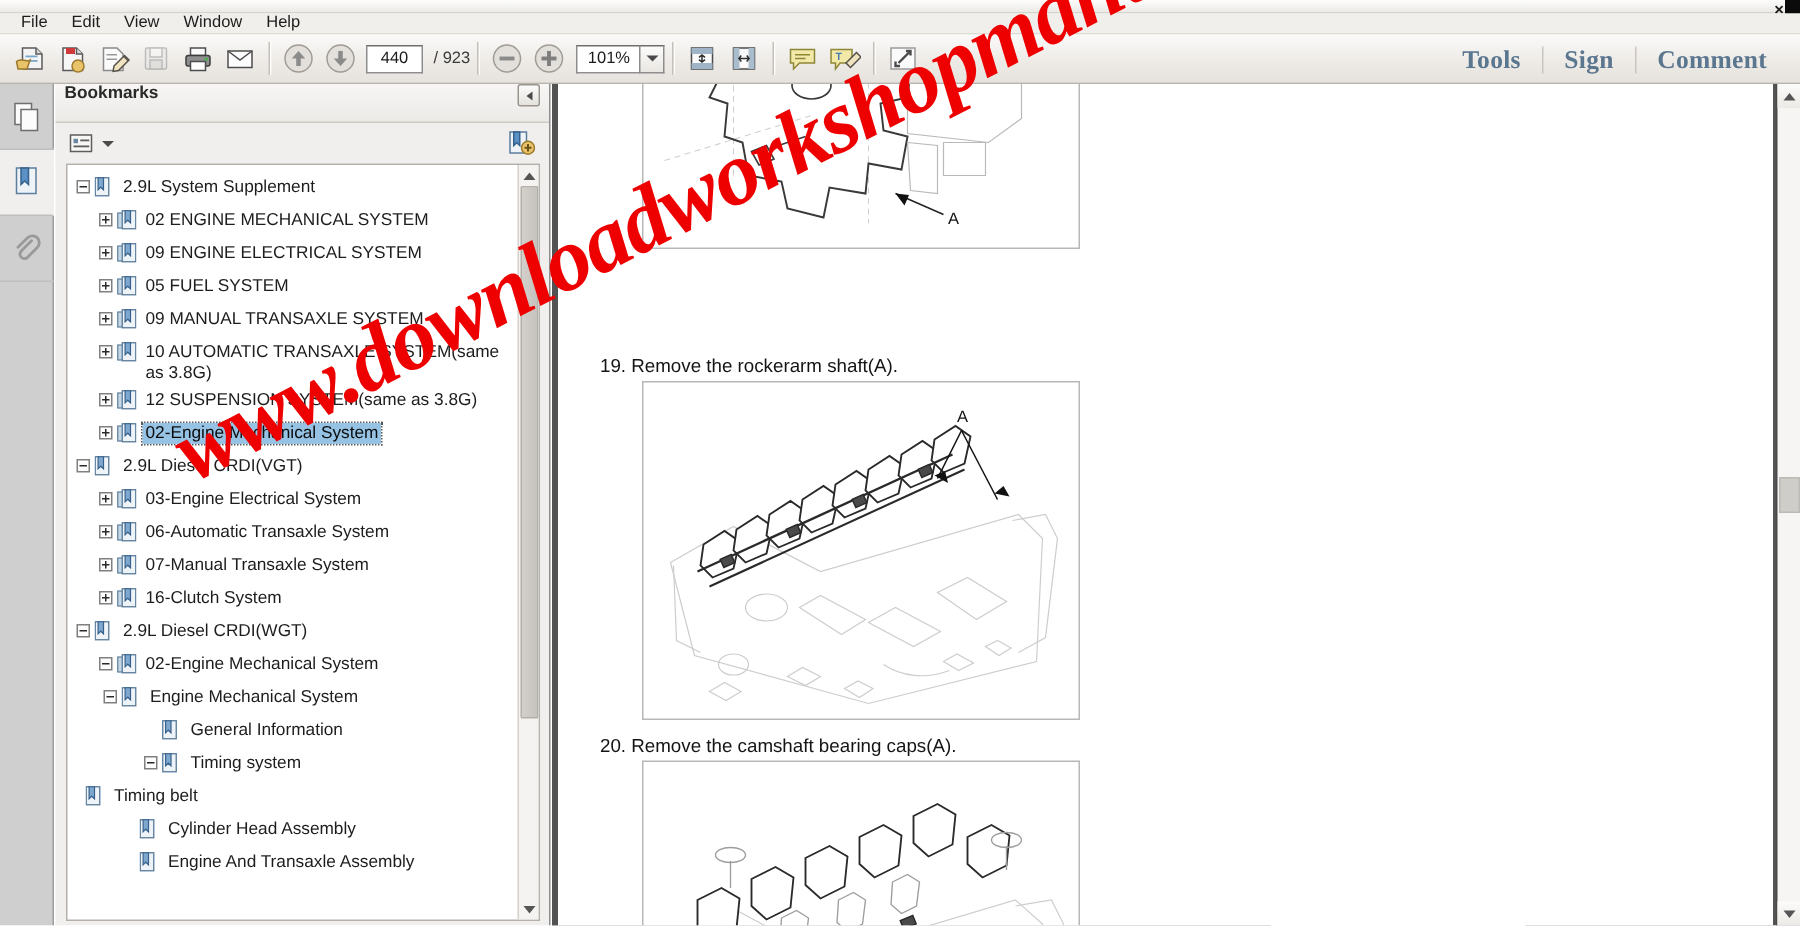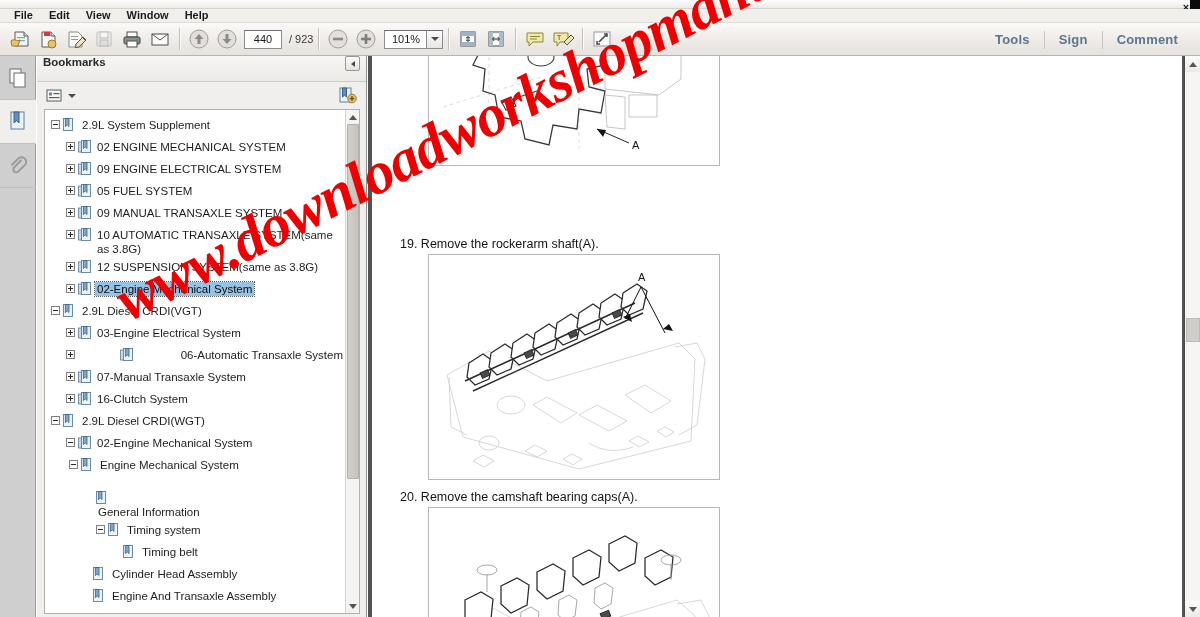--- a/index.html
+++ b/index.html
@@ -28,21 +28,20 @@
     position:absolute; top:0; right:0; width:10px; height:9px; background:#0b0b0b;
   }
 
   
   .menubar {
     position: absolute; top: 9px; left: 0; width: 1200px; height: 14px;
     background: #f1efec;
     border-bottom: 1px solid #dedad4;
     display: flex; align-items: center;
     padding-left: 6px;
-    font-weight: bold;
   }
   .menu-item {
     font-size: 11px; color: #1b1b1b; padding: 0 8px;
     line-height: 13px; cursor: default;
   }
 
   
   .toolbar {
     position: absolute; top: 23px; left: 0; width: 1200px; height: 33px;
     background: linear-gradient(#fafaf9, #eeebe7 55%, #e6e2dd);
@@ -79,22 +78,22 @@
   .caret-dn {
     width: 0; height: 0;
     border-left: 4px solid transparent; border-right: 4px solid transparent;
     border-top: 4px solid #4a4a4a;
   }
   .right-links {
     position: absolute; right: 8px; top: 0; height: 33px;
     display: flex; align-items: center;
   }
   .rlink {
-    font-size: 13px; font-weight: bold; color: #5b768f;
-    padding: 0 14px; cursor: pointer; letter-spacing: .2px;
+    font-size: 17px; font-weight: bold; color: #5b768f;
+    padding: 0 14px; cursor: pointer; letter-spacing: .2px; font-family: Liberation Serif, serif;
   }
   .rsep { width: 1px; height: 18px; background: #c9c4bd; }
 
   
   .rail {
     position: absolute; top: 56px; left: 0; width: 36px; height: 561px;
     background: #cfcfcf;
     border-right: 1px solid #9e9e9e;
   }
   .rail-btn {
@@ -571,21 +570,21 @@
             <span class="expander plus"></span>
             <span class="bm-icon">
               <svg width="13" height="14" viewBox="0 0 13 14">
                 <rect x="0.5" y="2" width="4" height="10" fill="#c6d7e6" stroke="#5c7e9c" stroke-width="0.8"></rect>
                 <rect x="3.5" y="0.5" width="9" height="12" fill="#eef3f8" stroke="#5c7e9c" stroke-width="0.9"></rect>
                 <path d="M5.4 0.5h3.6v8L7.2 6.8 5.4 8.6z" fill="#7fa8cf" stroke="#37618c" stroke-width="0.8"></path>
               </svg>
             </span>
             <span class="node-label">03-Engine Electrical System</span>
           </div>
-          <div class="node" style="padding-left: 21px; justify-content: space-between;">
+          <div class="node" style="padding-left: 21px;">
             <span class="expander plus"></span>
             <span class="bm-icon">
               <svg width="13" height="14" viewBox="0 0 13 14">
                 <rect x="0.5" y="2" width="4" height="10" fill="#c6d7e6" stroke="#5c7e9c" stroke-width="0.8"></rect>
                 <rect x="3.5" y="0.5" width="9" height="12" fill="#eef3f8" stroke="#5c7e9c" stroke-width="0.9"></rect>
                 <path d="M5.4 0.5h3.6v8L7.2 6.8 5.4 8.6z" fill="#7fa8cf" stroke="#37618c" stroke-width="0.8"></path>
               </svg>
             </span>
             <span class="node-label">06-Automatic Transaxle System</span>
           </div>
@@ -635,41 +634,41 @@
           <div class="node" style="padding-left: 24px;">
             <span class="expander "></span>
             <span class="bm-icon">
               <svg width="13" height="14" viewBox="0 0 13 14">
                 <rect x="0.5" y="0.5" width="9" height="12" fill="#eef3f8" stroke="#5c7e9c" stroke-width="0.9"></rect>
                 <path d="M2.4 0.5h3.6v8L4.2 6.8 2.4 8.6z" fill="#7fa8cf" stroke="#37618c" stroke-width="0.8"></path>
               </svg>
             </span>
             <span class="node-label">Engine Mechanical System</span>
           </div>
-          <div class="node" style="padding-left: 51px; flex-direction: column;">
+          <div class="node" style="padding-left: 51px;">
             <span class="expander none"></span>
             <span class="bm-icon">
               <svg width="13" height="14" viewBox="0 0 13 14">
                 <rect x="0.5" y="0.5" width="9" height="12" fill="#eef3f8" stroke="#5c7e9c" stroke-width="0.9"></rect>
                 <path d="M2.4 0.5h3.6v8L4.2 6.8 2.4 8.6z" fill="#7fa8cf" stroke="#37618c" stroke-width="0.8"></path>
               </svg>
             </span>
             <span class="node-label">General Information</span>
           </div>
           <div class="node" style="padding-left: 51px; text-align: right;">
             <span class="expander "></span>
             <span class="bm-icon">
               <svg width="13" height="14" viewBox="0 0 13 14">
                 <rect x="0.5" y="0.5" width="9" height="12" fill="#eef3f8" stroke="#5c7e9c" stroke-width="0.9"></rect>
                 <path d="M2.4 0.5h3.6v8L4.2 6.8 2.4 8.6z" fill="#7fa8cf" stroke="#37618c" stroke-width="0.8"></path>
               </svg>
             </span>
             <span class="node-label">Timing system</span>
           </div>
-          <div class="node" style="padding-left: 66px;">
+          <div class="node" style="">
             <span class="expander none"></span>
             <span class="bm-icon">
               <svg width="13" height="14" viewBox="0 0 13 14">
                 <rect x="0.5" y="0.5" width="9" height="12" fill="#eef3f8" stroke="#5c7e9c" stroke-width="0.9"></rect>
                 <path d="M2.4 0.5h3.6v8L4.2 6.8 2.4 8.6z" fill="#7fa8cf" stroke="#37618c" stroke-width="0.8"></path>
               </svg>
             </span>
             <span class="node-label">Timing belt</span>
           </div>
           <div class="node" style="padding-left: 36px;">

